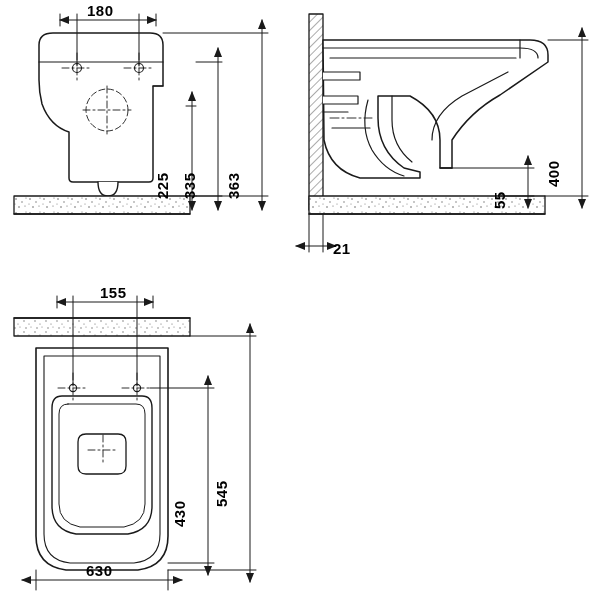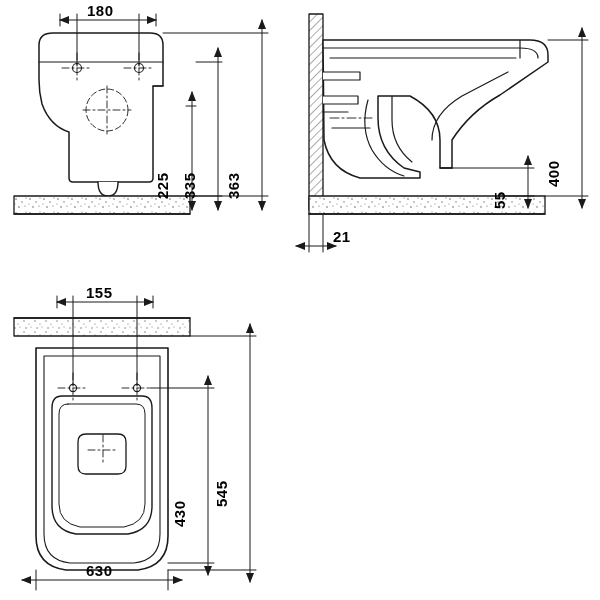--- a/index.html
+++ b/index.html
@@ -247,23 +247,23 @@
   <div class="dimtext vert" style="left:171px; top:182px;">225</div>
 
   <div class="dimtext vert" style="left:198px; top:182px;">335</div>
 
   <div class="dimtext vert" style="left:242px; top:182px;">363</div>
 
   <div class="dimtext vert" style="left:562px; top:170px;">400</div>
 
   <div class="dimtext vert" style="left:508px; top:192px;">55</div>
 
-  <div class="dimtext" style="left:333px; top:228px;">21</div>
-
-  <div class="dimtext" style="left:86px; top:284px;">155</div>
+  <div class="dimtext" style="left:333px; top:240px;">21</div>
+
+  <div class="dimtext" style="left:100px; top:284px;">155</div>
 
   <div class="dimtext" style="left:86px; top:562px;">630</div>
 
   <div class="dimtext vert" style="left:188px; top:510px;">430</div>
 
   <div class="dimtext vert" style="left:230px; top:490px;">545</div>
 
 </div>
 
 </body></html>

